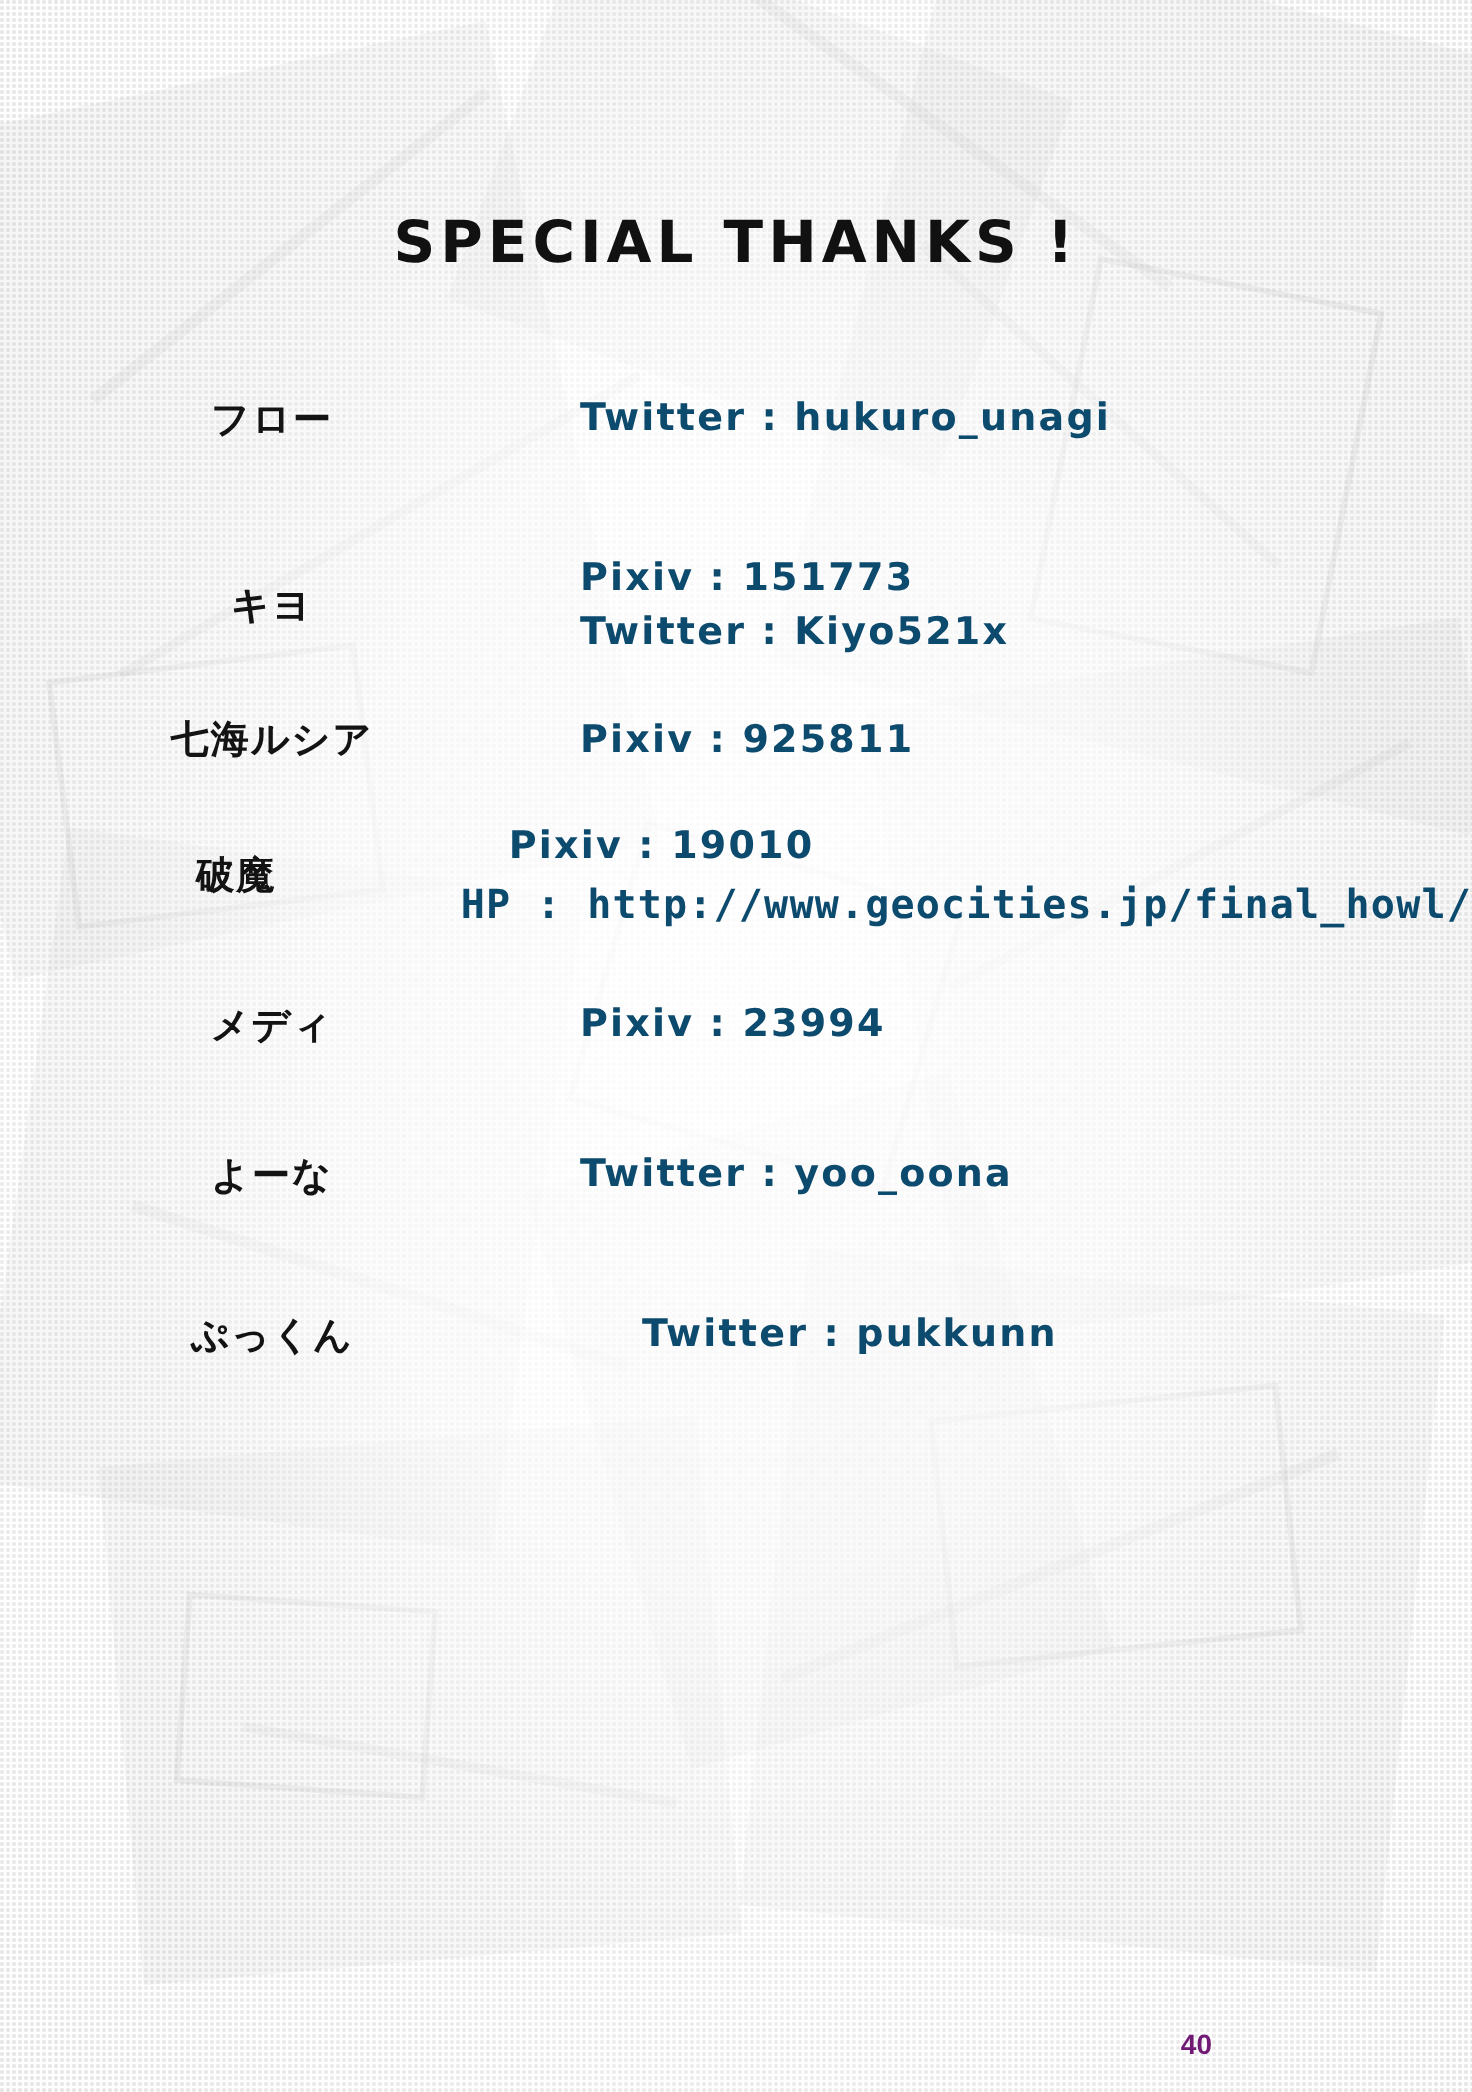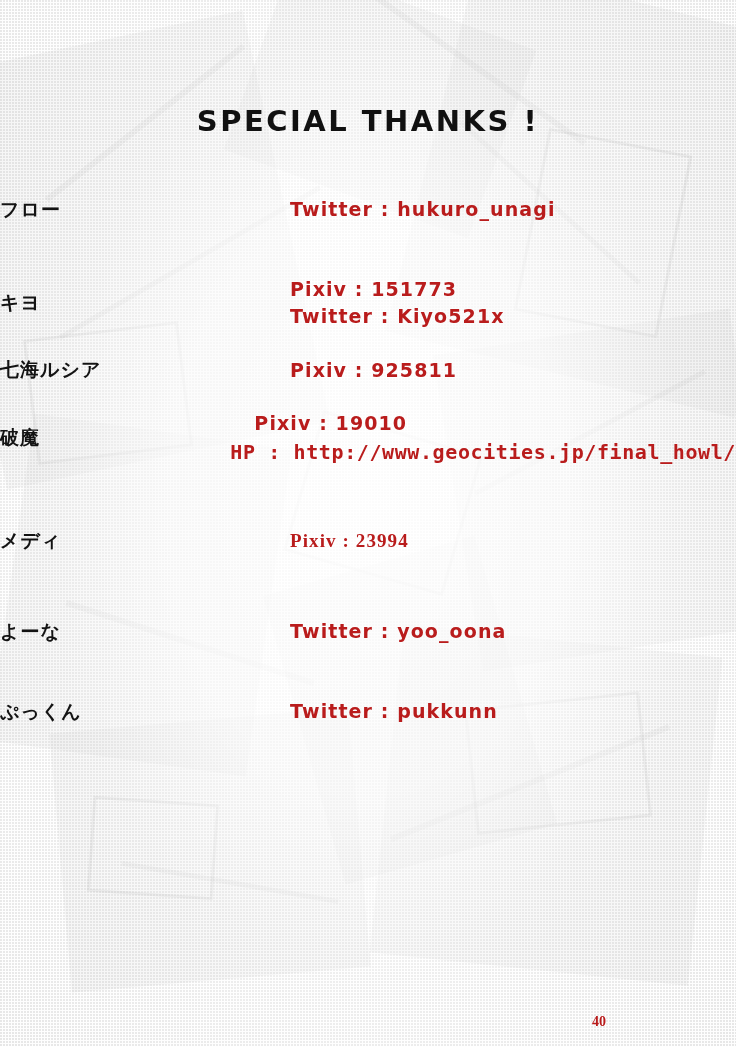--- a/index.html
+++ b/index.html
@@ -111,67 +111,67 @@
 
   .credit-row {
     display: flex;
     align-items: center;
     justify-content: flex-start;
     margin-bottom: 26px;
   }
 
   .credit-name {
     width: 272px;
-    text-align: left;
+    text-align: center;
     padding-right: 18px;
     font-size: 19px;
     font-weight: bold;
     color: #131313;
     letter-spacing: 1px;
     white-space: nowrap;
   }
 
   .credit-lines {
     flex: 1;
   }
 
   .credit-line {
     font-size: 19px;
     font-weight: bold;
-    color: #b91c1c;
+    color: #0c4a6e;
     letter-spacing: 1.1px;
     line-height: 1.45;
     white-space: nowrap;
   }
   .credit-line.small {
     font-size: 20px;
     letter-spacing: 0.6px;
     font-family: "DejaVu Sans Mono", monospace;
     font-weight: bold;
   }
 
   
   .row-0 { margin-top: 0px;  margin-bottom: 52px; }
   .row-1 { }
   .row-2 { }
-  .row-3 { margin-bottom: 60px; }
-  .row-4 { margin-bottom: 64px; font-family: Liberation Serif, serif; }
+  .row-3 { margin-bottom: 32px; }
+  .row-4 { margin-bottom: 48px; }
   .row-5 { margin-bottom: 52px; margin-top: 12px; }
-  .row-6 { margin-bottom: 4px; }
+  .row-6 { margin-bottom: 4px; gap: 31px; }
 
   .row-3 .credit-lines .credit-line.small { margin-left: -24px; }
 
   .page-number {
     position: absolute;
     right: 22px;
     bottom: 16px;
     font-size: 14px;
     font-weight: bold;
-    color: #b91c1c;
-    font-family: Liberation Serif, serif;
+    color: #701a75;
+    font-family: Liberation Sans, sans-serif;
     margin-top: 11px;
   }
 </style>
 </head>
 <body>
 
 <div id="page">
 
   <div class="bg-art">
     <div class="blob l1"></div>

